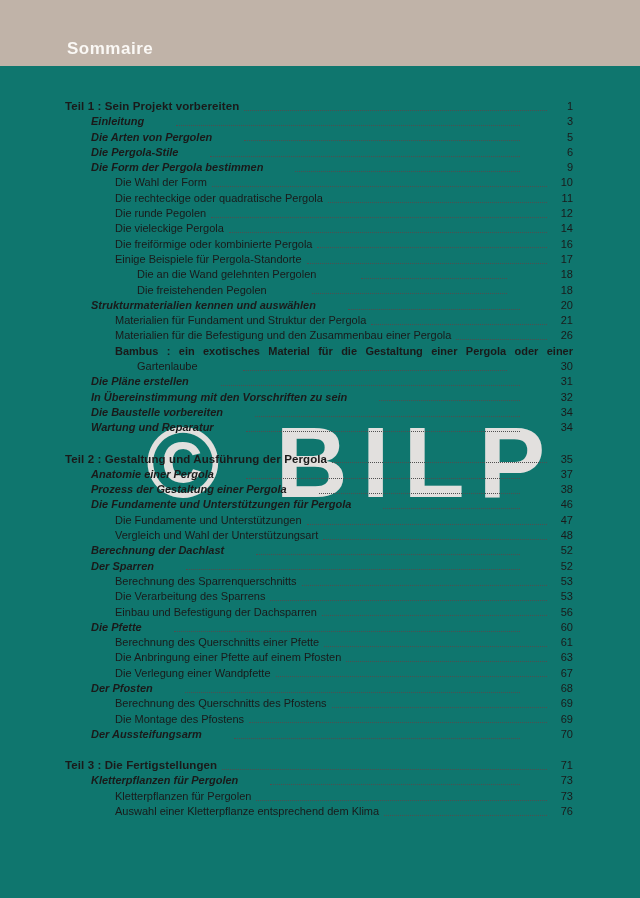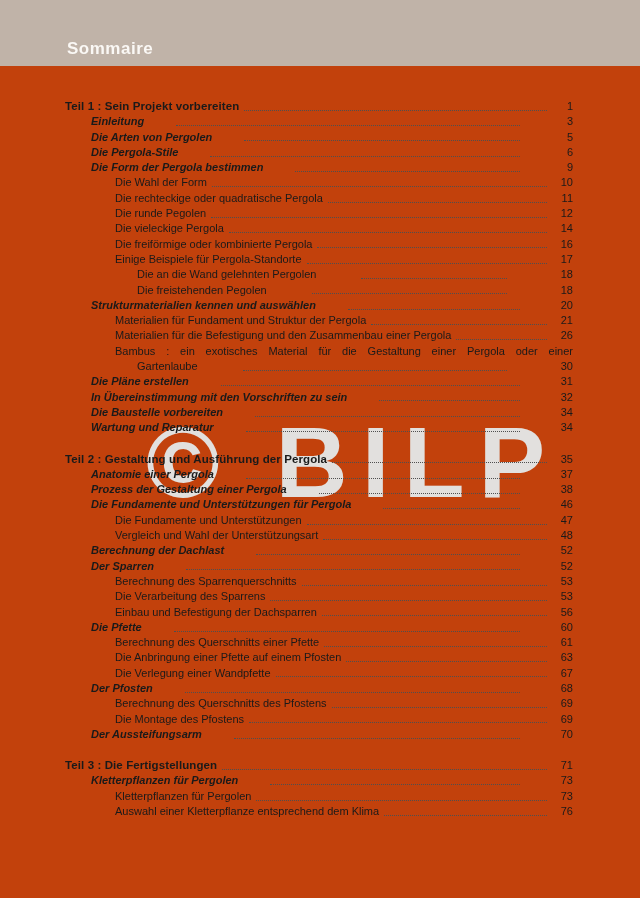--- a/index.html
+++ b/index.html
@@ -7,21 +7,21 @@
     width: 640px;
     height: 898px;
     background: #ffffff;
     font-family: "Liberation Sans", sans-serif;
     position: relative;
     overflow: hidden;
   }
   .page {
     position: absolute;
     inset: 0;
-    background: #c2410c;
+    background: #0f766e;
   }
   
   .band {
     position: absolute;
     top: 0; left: 0; right: 0;
     height: 66px;
     background: var(--header-bg, #c0b3a8);
   }
   .band-title {
     position: absolute;
@@ -81,20 +81,21 @@
     text-align: right;
     font-weight: normal;
     font-style: normal;
   }
   .row.justify { white-space: normal; }
   .row.justify .label {
     flex: 1 1 auto;
     display: block;
     text-align: justify;
     text-align-last: justify;
+    font-weight: bold;
   }
 </style>
 </head>
 <body style="--header-bg: #c0b3a8; --watermark-color: #e2e0de;">
 
 <div class="page">
 
   <header class="band">
     <span class="band-title">Sommaire</span>
   </header>

